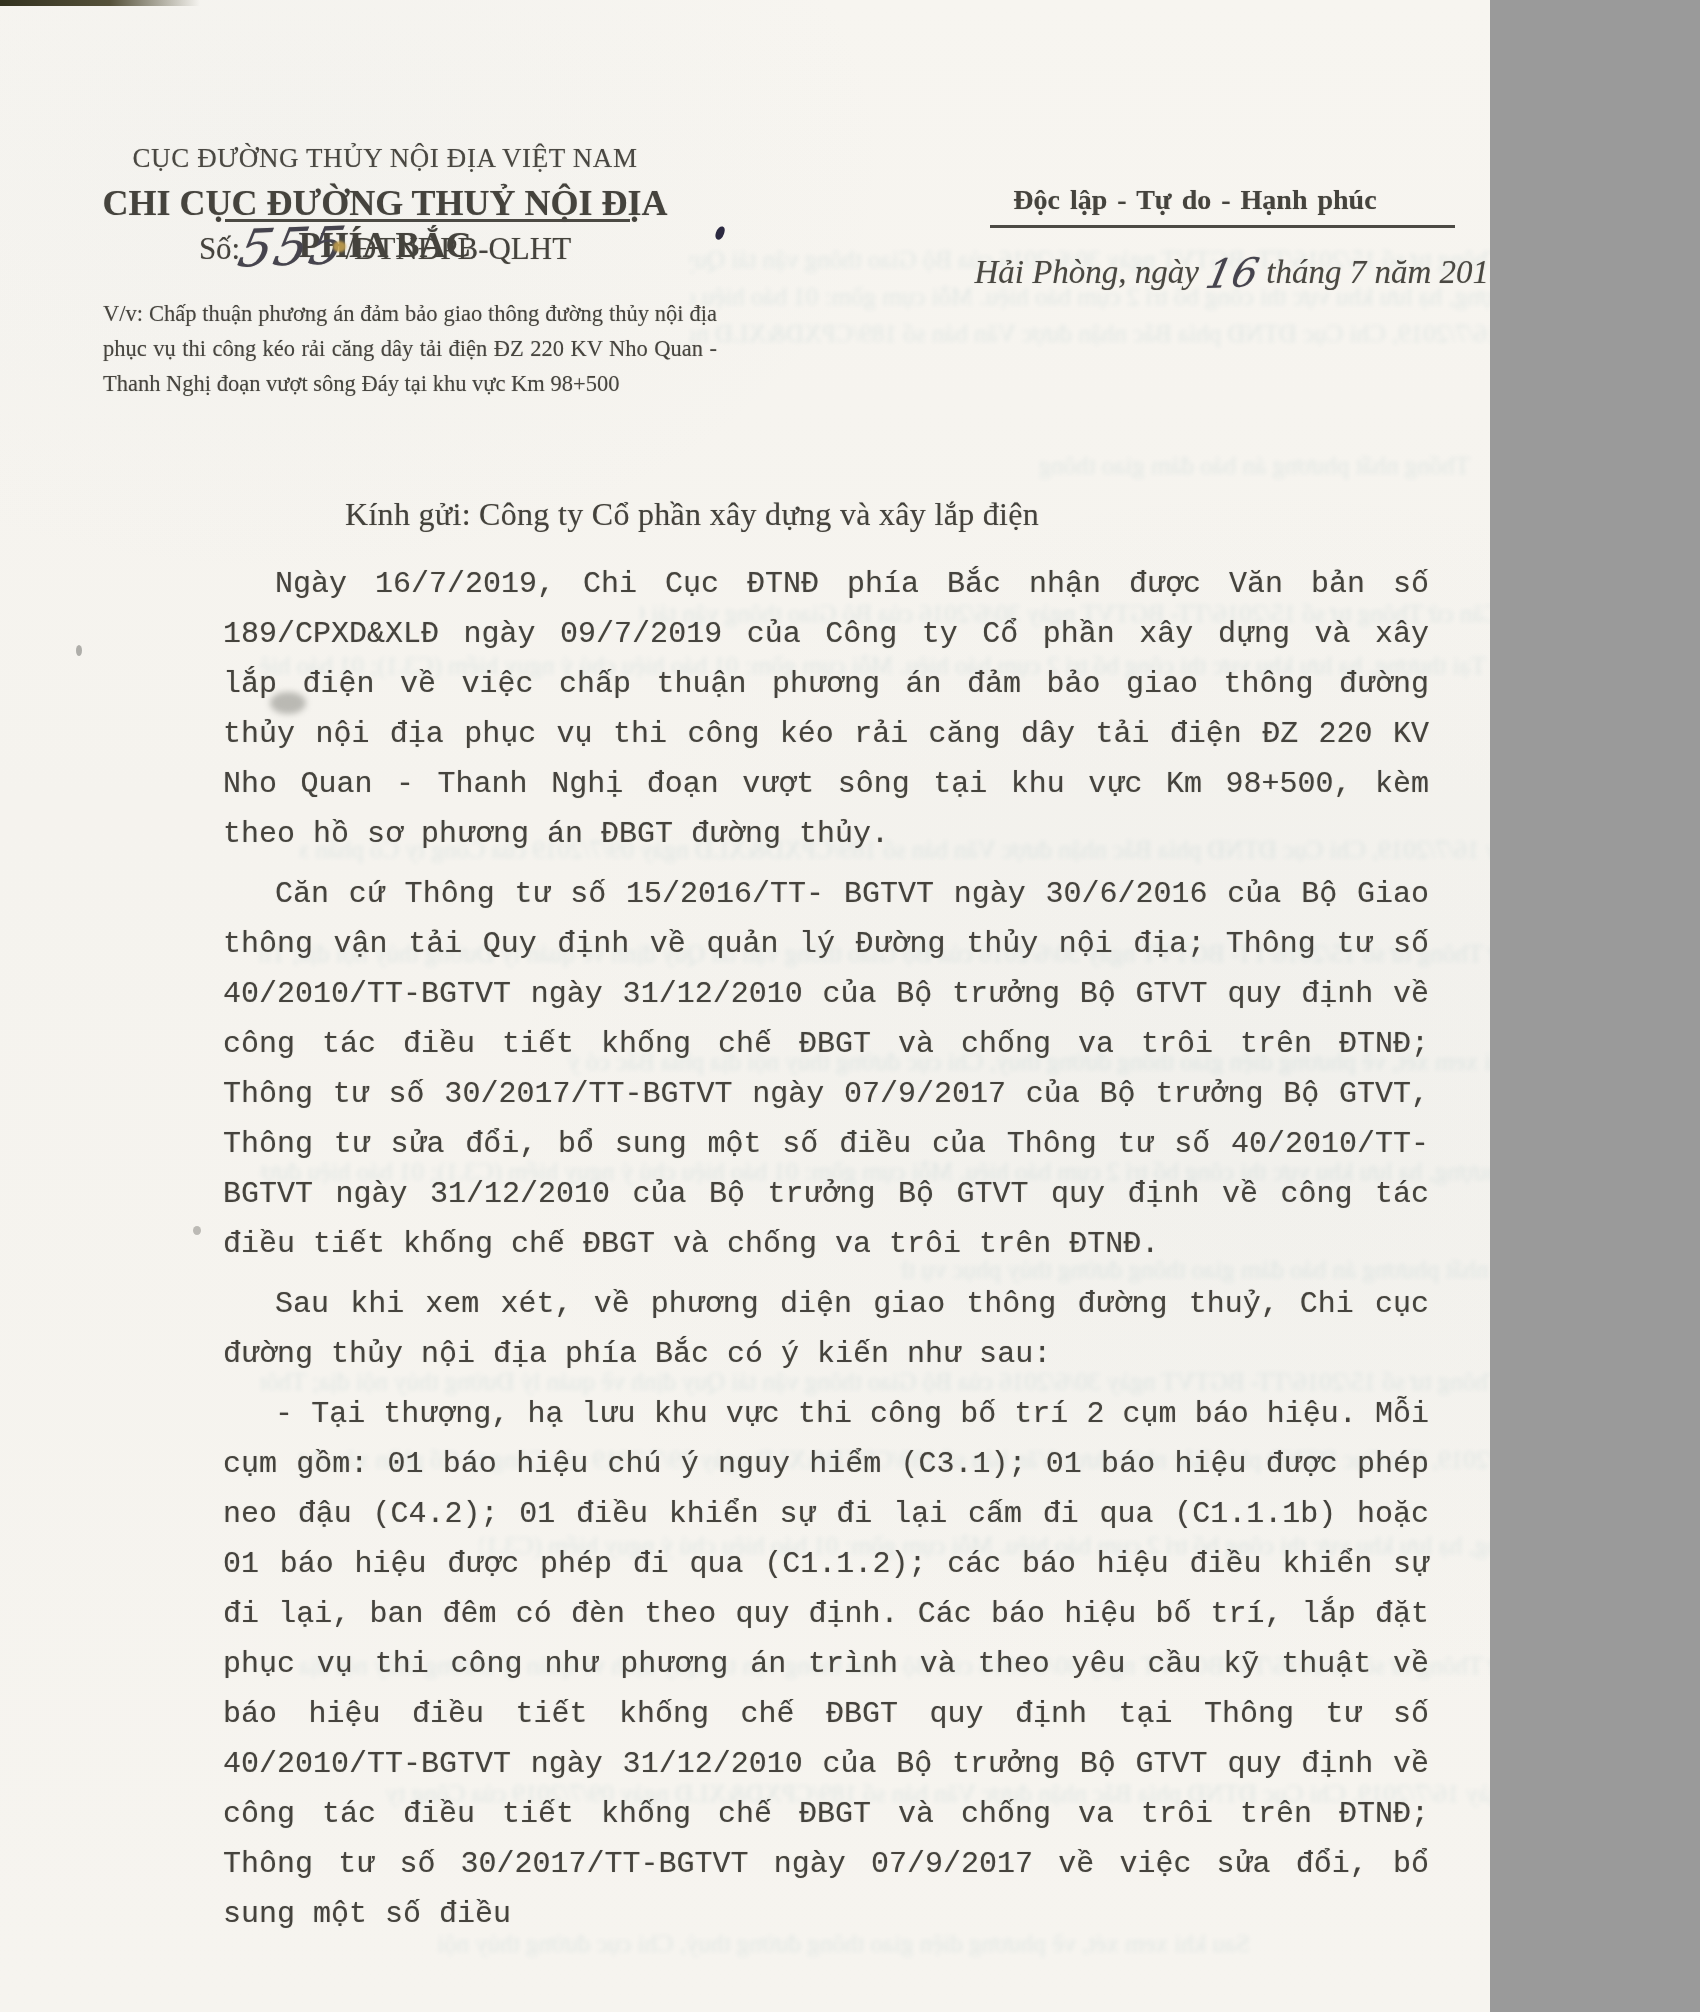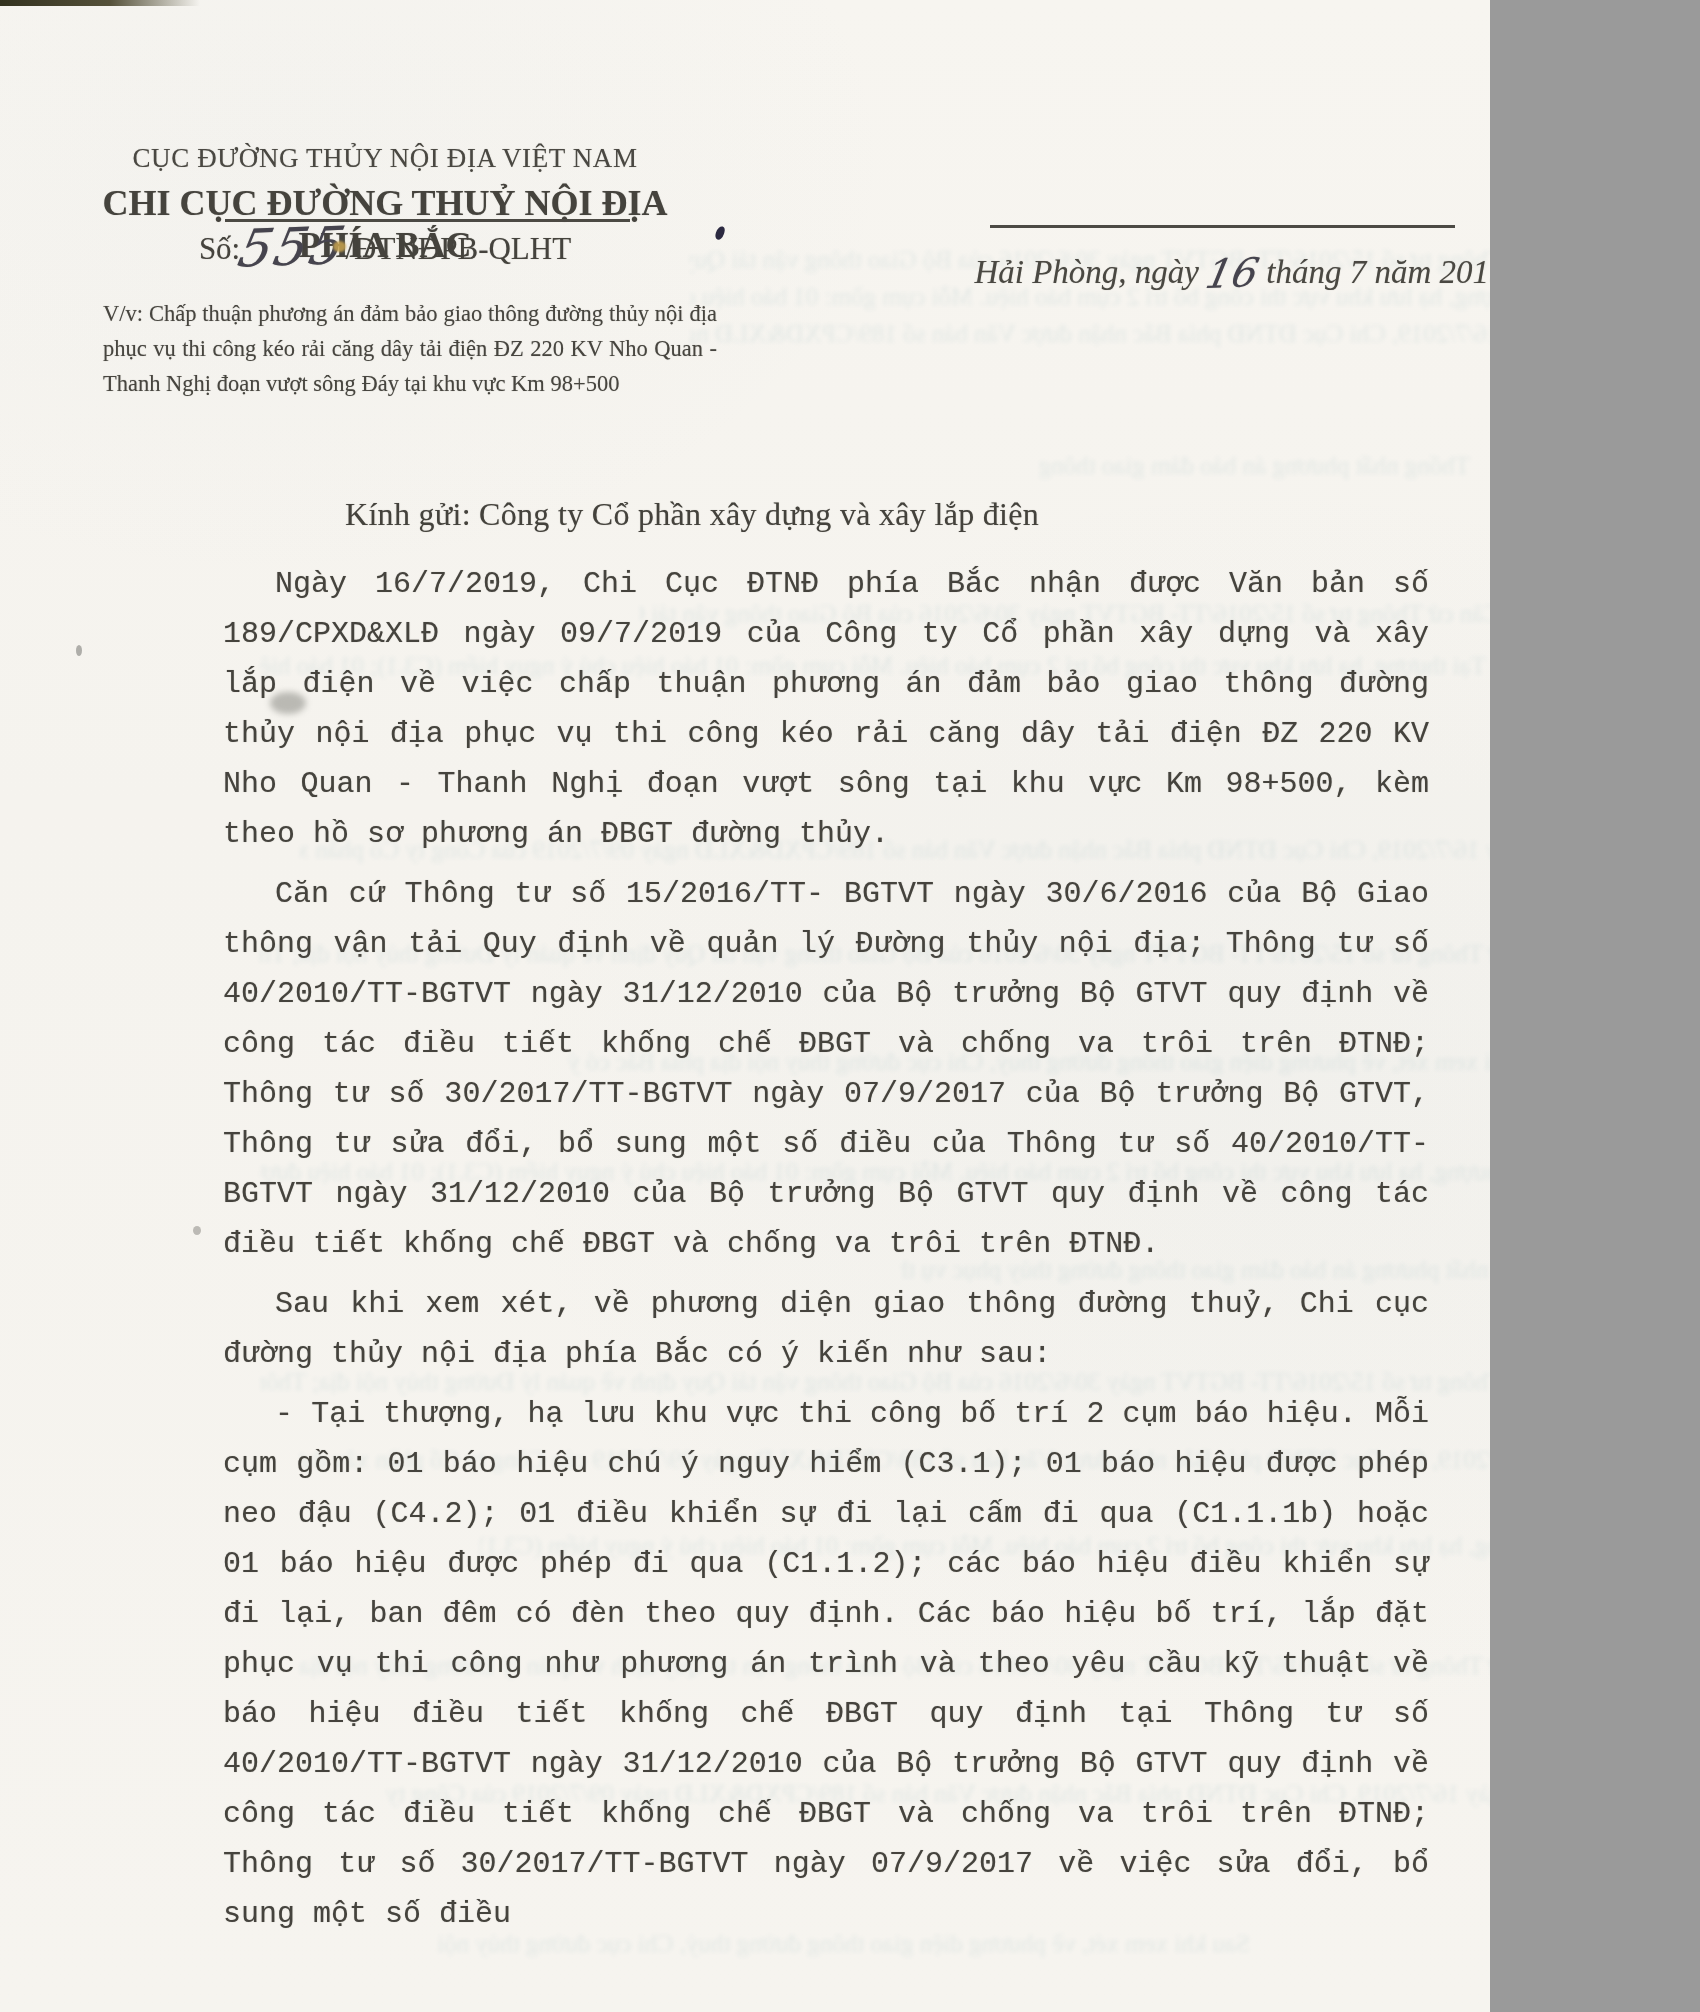--- a/index.html
+++ b/index.html
@@ -85,20 +85,21 @@
   <div class="bleed" style="top:1652px;left:300px;width:1260px;"><span>Căn cứ Thông tư số 15/2016/TT- BGTVT ngày 30/6/2016 của Bộ Giao thông vận tải Quy định về quản lý Đường thủy nội địa; Thông tư số 40/2010/TT-BGTVT ngày 31/12/2010 của Bộ trưởng Bộ GTVT quy định về công tác điều tiết khống chế ĐBGT và chống va trôi trên ĐTNĐ; Thông tư số 30/2017/TT-BGTVT ngày 07/9/2017 của Bộ trưởng Bộ GTVT, Thông tư sửa đổi, bổ sung một số điều của Thông tư số 40/2010/TT-BGTVT ngày 31/12/2010 của Bộ trưởng Bộ GTVT quy định về công tác điều tiết khống chế ĐBGT và chống va trôi trên ĐTNĐ.</span></div>
   <div class="bleed" style="top:1780px;left:380px;width:1140px;"><span>Ngày 16/7/2019, Chi Cục ĐTNĐ phía Bắc nhận được Văn bản số 189/CPXD&amp;XLĐ ngày 09/7/2019 của Công ty Cổ phần xây dựng và xây lắp điện về việc chấp thuận phương án đảm bảo giao thông đường thủy nội địa phục vụ thi công kéo rải căng dây tải điện ĐZ 220 KV Nho Quan - Thanh Nghị đoạn vượt sông tại khu vực Km 98+500, kèm theo hồ sơ phương án ĐBGT đường thủy.</span></div>
   <div class="bleed" style="top:1930px;left:430px;width:820px;"><span>Sau khi xem xét, về phương diện giao thông đường thuỷ, Chi cục đường thủy nội địa phía Bắc có ý kiến như sau:</span></div>
 
   <div class="hl1 txt">CỤC ĐƯỜNG THỦY NỘI ĐỊA VIỆT NAM</div>
   <div class="hl2 txt">CHI CỤC ĐƯỜNG THUỶ NỘI ĐỊA PHÍA BẮC</div>
   <div class="hl-rule art"></div>
   <div class="so-line txt"><span>Số:</span><span class="hand hand-555">555</span><span>/ĐTNĐPB-QLHT</span></div>
   <div class="subject txt">V/v: Chấp thuận phương án đảm bảo giao thông đường thủy nội địa phục vụ thi công kéo rải căng dây tải điện ĐZ 220 KV Nho Quan - Thanh Nghị đoạn vượt sông Đáy tại khu vực Km 98+500</div>
 
+  <div class="hr2 txt">Độc lập - Tự do - Hạnh phúc</div>
   <div class="hr-rule art"></div>
   <div class="dateline txt"><span>Hải Phòng, ngày</span>&nbsp;<span class="hand hand-16">16</span>&nbsp;<span>tháng 7 năm 2019</span></div>
 
   <div class="recipient txt">Kính gửi: Công ty Cổ phần xây dựng và xây lắp điện</div>
 
   <div class="docbody txt">
     <p>Ngày 16/7/2019, Chi Cục ĐTNĐ phía Bắc nhận được Văn bản số 189/CPXD&amp;XLĐ ngày 09/7/2019 của Công ty Cổ phần xây dựng và xây lắp điện về việc chấp thuận phương án đảm bảo giao thông đường thủy nội địa phục vụ thi công kéo rải căng dây tải điện ĐZ 220 KV Nho Quan - Thanh Nghị đoạn vượt sông tại khu vực Km 98+500, kèm theo hồ sơ phương án ĐBGT đường thủy.</p>
     <p>Căn cứ Thông tư số 15/2016/TT- BGTVT ngày 30/6/2016 của Bộ Giao thông vận tải Quy định về quản lý Đường thủy nội địa; Thông tư số 40/2010/TT-BGTVT ngày 31/12/2010 của Bộ trưởng Bộ GTVT quy định về công tác điều tiết khống chế ĐBGT và chống va trôi trên ĐTNĐ; Thông tư số 30/2017/TT-BGTVT ngày 07/9/2017 của Bộ trưởng Bộ GTVT, Thông tư sửa đổi, bổ sung một số điều của Thông tư số 40/2010/TT-BGTVT ngày 31/12/2010 của Bộ trưởng Bộ GTVT quy định về công tác điều tiết khống chế ĐBGT và chống va trôi trên ĐTNĐ.</p>
     <p>Sau khi xem xét, về phương diện giao thông đường thuỷ, Chi cục đường thủy nội địa phía Bắc có ý kiến như sau:</p>
     <p>- Tại thượng, hạ lưu khu vực thi công bố trí 2 cụm báo hiệu. Mỗi cụm gồm: 01 báo hiệu chú ý nguy hiểm (C3.1); 01 báo hiệu được phép neo đậu (C4.2); 01 điều khiển sự đi lại cấm đi qua (C1.1.1b) hoặc 01 báo hiệu được phép đi qua (C1.1.2); các báo hiệu điều khiển sự đi lại, ban đêm có đèn theo quy định. Các báo hiệu bố trí, lắp đặt phục vụ thi công như phương án trình và theo yêu cầu kỹ thuật về báo hiệu điều tiết khống chế ĐBGT quy định tại Thông tư số 40/2010/TT-BGTVT ngày 31/12/2010 của Bộ trưởng Bộ GTVT quy định về công tác điều tiết khống chế ĐBGT và chống va trôi trên ĐTNĐ; Thông tư số 30/2017/TT-BGTVT ngày 07/9/2017 về việc sửa đổi, bổ sung một số điều</p>

